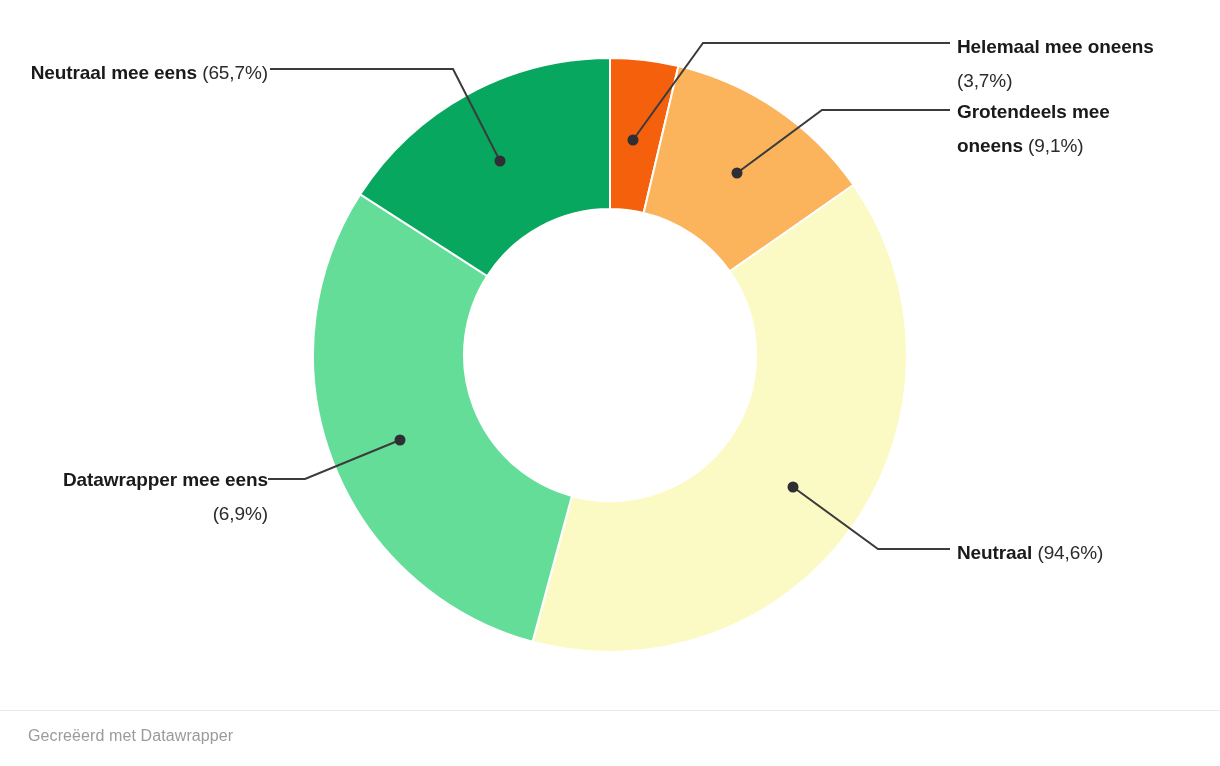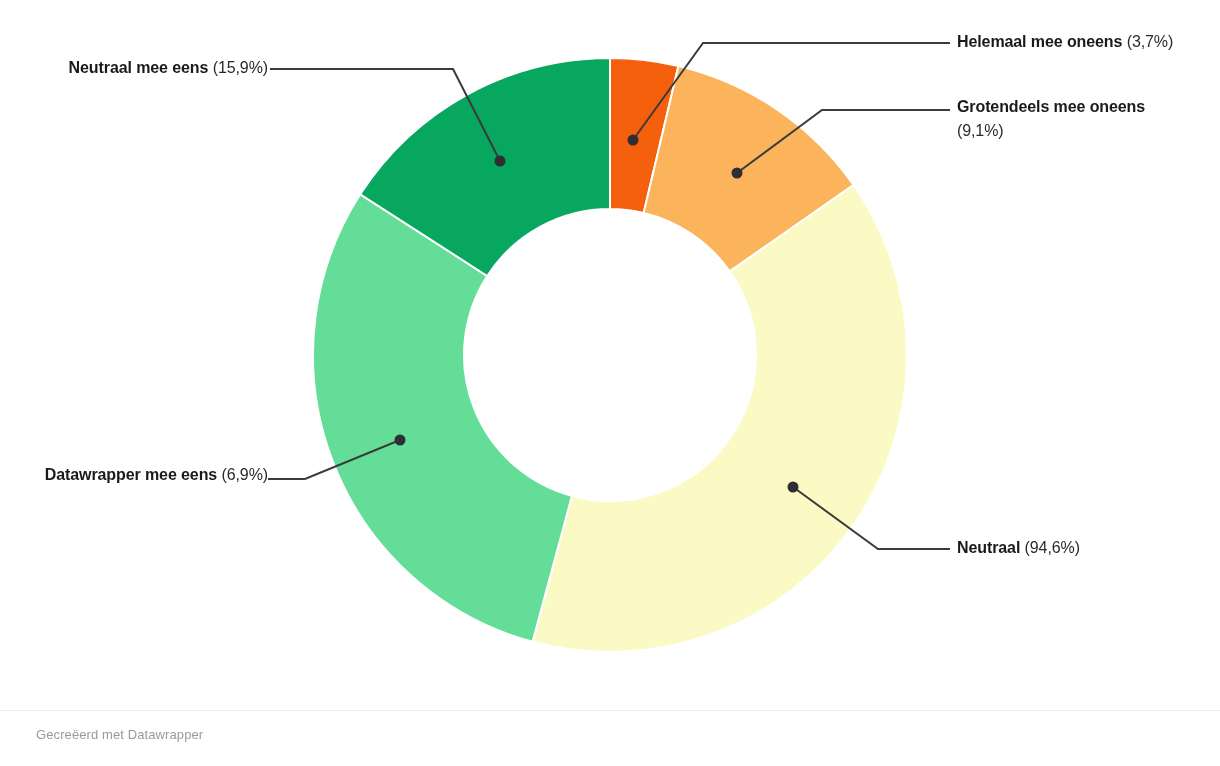--- a/index.html
+++ b/index.html
@@ -36,44 +36,44 @@
     stroke: #3b3b3b;
     stroke-width: 2;
     stroke-linejoin: miter;
     stroke-linecap: butt;
   }
   .leader-dot {
     fill: #2f2f33;
   }
   .slice-label {
     position: absolute;
-    font-size: 16px;
-    line-height: 24px;
+    font-size: 19px;
+    line-height: 34px;
     color: #1a1a1a;
     letter-spacing: -0.1px;
     white-space: normal;
   }
   .slice-label .lbl-name {
     font-weight: bold;
   }
   .slice-label .lbl-pct {
     font-weight: normal;
     color: #2b2b2b;
   }
   .label-left {
     text-align: right;
   }
   .label-right {
     text-align: left;
   }
   .footer-credit {
     position: absolute;
-    left: 36px;
+    left: 28px;
     top: 727px;
-    font-size: 13px;
+    font-size: 16px;
     color: #9a9a9a;
     font-weight: normal;
     letter-spacing: 0.1px;
   }
   .divider-rule {
     position: absolute;
     left: 0;
     top: 710px;
     width: 1220px;
     height: 1px;
@@ -105,18 +105,18 @@
         <path class="leader-line" d="M 500 161 L 453 69 L 270 69"></path>
         <circle class="leader-dot" cx="500" cy="161" r="5.5"></circle>
       </g>
   </svg>
 
   <div id="labels-layer">
       <div class="slice-label label-right" style="left: 957px; top: 30px; width: 250px;"><span class="lbl-name">Helemaal mee oneens</span> <span class="lbl-pct">(3,7%)</span></div>
       <div class="slice-label label-right" style="left: 957px; top: 95px; width: 210px;"><span class="lbl-name">Grotendeels mee oneens</span> <span class="lbl-pct">(9,1%)</span></div>
       <div class="slice-label label-right" style="left: 957px; top: 536px; width: 250px;"><span class="lbl-name">Neutraal</span> <span class="lbl-pct">(94,6%)</span></div>
       <div class="slice-label label-left" style="left: 18px; top: 463px; width: 250px;"><span class="lbl-name">Datawrapper mee eens</span> <span class="lbl-pct">(6,9%)</span></div>
-      <div class="slice-label label-left" style="left: 20px; top: 56px; width: 248px;"><span class="lbl-name">Neutraal mee eens</span> <span class="lbl-pct">(15,9%)</span></div>
+      <div class="slice-label label-left" style="left: 20px; top: 56px; width: 248px;"><span class="lbl-name">Neutraal mee eens</span> <span class="lbl-pct">(65,7%)</span></div>
     </div>
 
   <div class="divider-rule"></div>
   <div class="footer-credit">Gecreëerd met Datawrapper</div>
 </div>
 
 </body></html>

